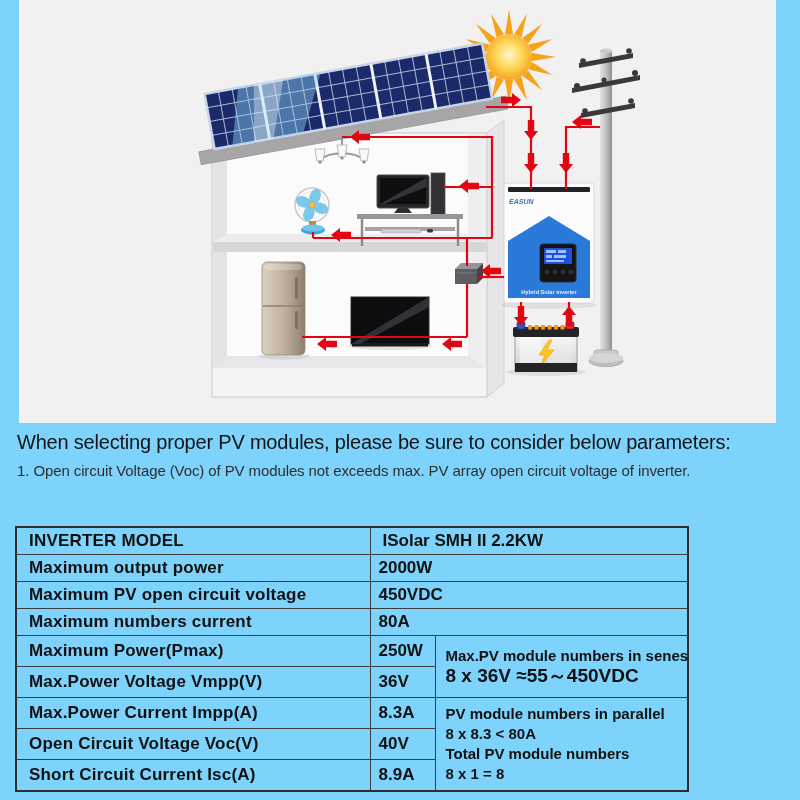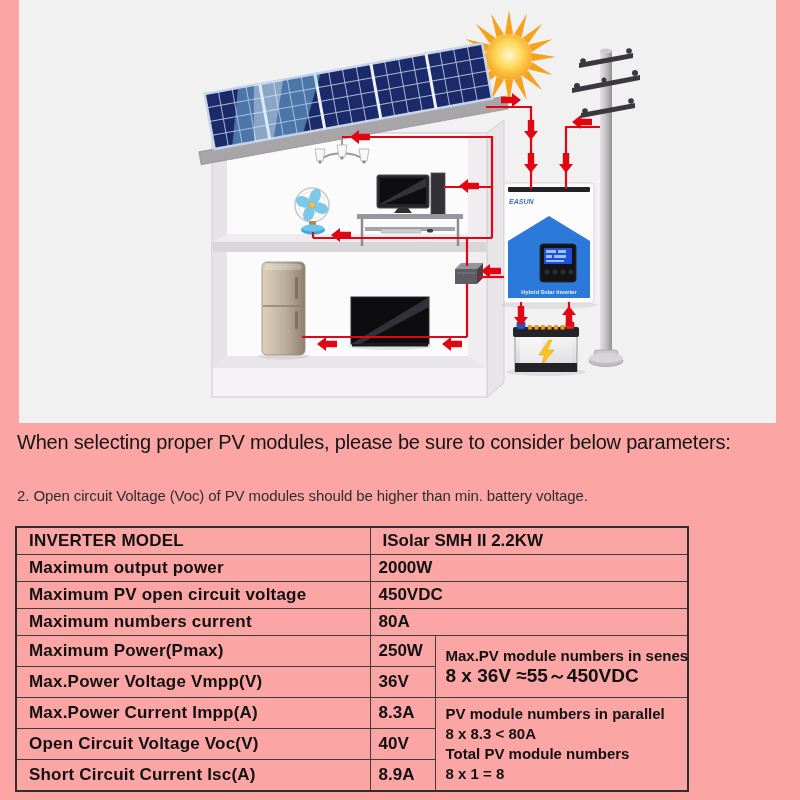--- a/index.html
+++ b/index.html
@@ -1,17 +1,17 @@
 <!DOCTYPE html>
 <html><head>
 <meta charset="utf-8">
 <style>
   html,body{margin:0;padding:0;}
   body{width:800px;height:800px;background:#ffffff;font-family:"Liberation Sans","DejaVu Sans",sans-serif;}
-  .screen{position:relative;width:800px;height:800px;overflow:hidden;background:#fca5a5;}
+  .screen{position:relative;width:800px;height:800px;overflow:hidden;background:#7dd3fc;}
   .diagram-svg{position:absolute;left:0;top:0;}
   .intro-heading{position:absolute;left:17px;top:431px;width:772px;font-size:20px;color:#141414;letter-spacing:-0.2px;}
   .intro-item{position:absolute;left:17px;width:760px;font-size:15px;color:#2e2e2e;letter-spacing:-0.1px;}
   .item1{top:462px;}
   .item2{top:487px;}
   table.spec{position:absolute;left:15px;top:526px;width:674px;border-collapse:collapse;table-layout:fixed;}
   table.spec td{border:1.5px solid #3c3c3c;color:#111;font-weight:bold;font-size:17px;vertical-align:middle;overflow:hidden;white-space:nowrap;}
   table.spec{border:2px solid #2e2e2e;}
   td.lbl{padding-left:12px;letter-spacing:0.2px;}
   td.val{padding-left:8px;font-size:16px;}
@@ -282,21 +282,21 @@
       <use href="#arr" transform="translate(341,235) rotate(180)"></use>
       <use href="#arr" transform="translate(491,271) rotate(180)"></use>
       <use href="#arr" transform="translate(327,344) rotate(180)"></use>
       <use href="#arr" transform="translate(452,344) rotate(180)"></use>
       <use href="#arr" transform="translate(521,316) rotate(90)"></use>
       <use href="#arr" transform="translate(569,316) rotate(-90)"></use>
     </g>
   </svg>
 
   <div class="intro-heading">When selecting proper PV modules, please be sure to consider below parameters:</div>
-  <div class="intro-item item2">2. Open circuit Voltage (Voc) of PV modules should be higher than min. battery voltage.</div>
+  <div class="intro-item item1">1. Open circuit Voltage (Voc) of PV modules not exceeds max. PV array open circuit voltage of inverter.</div>
 
   <table class="spec">
     <colgroup>
         <col style="width:354px">
         <col style="width:65px">
         <col>
       </colgroup>
     <tbody>
         <tr class="h27">
       <td class="lbl">INVERTER MODEL</td>

